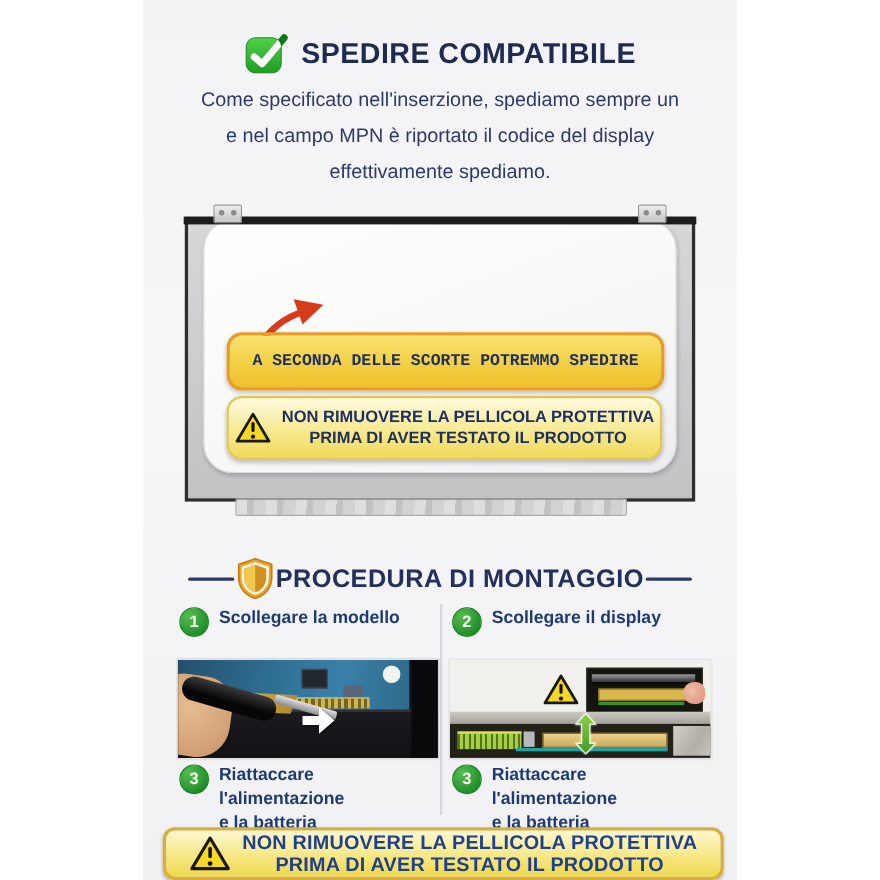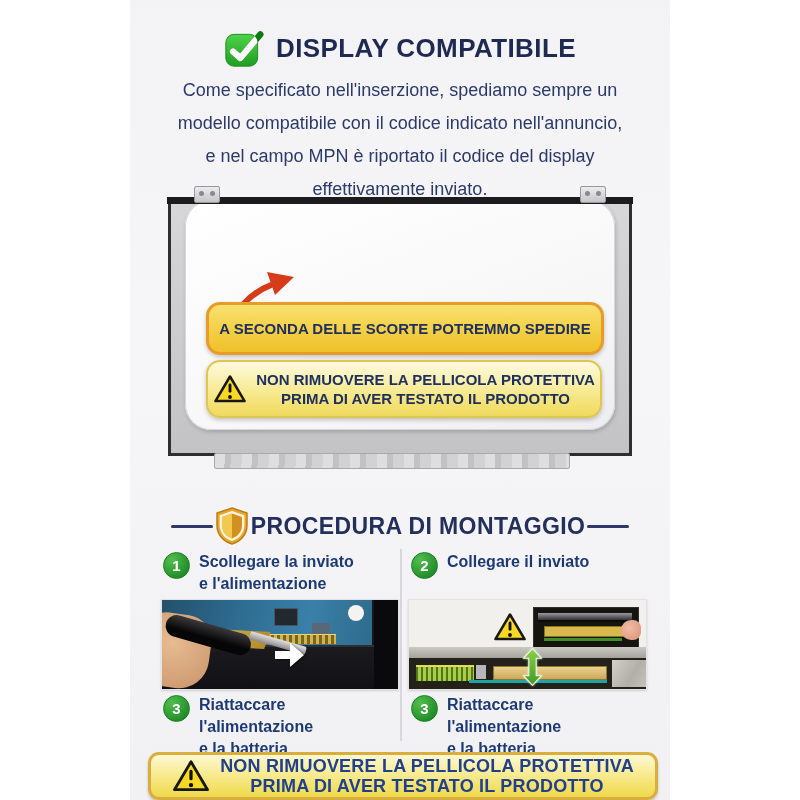--- a/index.html
+++ b/index.html
@@ -32,21 +32,21 @@
   .panel-foil{position:absolute;left:46px;right:62px;bottom:-13px;height:14px;border:1px solid #a9a9ab;
               background:repeating-linear-gradient(93deg,#dedee0 0 10px,#c2c2c4 10px 16px,#d2d2d4 16px 27px);
               border-radius:2px;}
 
   
   .red-arrow{position:absolute;left:226px;top:270px;width:72px;height:52px;z-index:5;}
   .note-box{position:absolute;left:206px;width:392px;z-index:5;border-radius:14px;
             display:flex;align-items:center;justify-content:center;text-align:center;
             font-weight:800;color:#20305e;box-shadow:0 2px 4px rgba(0,0,0,.22);}
   .stock-box{top:302px;height:47px;border:3px solid #e79b28;font-size:15px;line-height:19px;
-             background:linear-gradient(180deg,#f9e170 0%,#f3cf44 55%,#eec02c 100%);}
+             background:linear-gradient(180deg,#f9e170 0%,#f3cf44 55%,#eec02c 100%);font-family:Liberation Mono, monospace;}
   .film-box{top:360px;height:54px;border:2px solid #e0c64f;font-size:15px;line-height:19px;
             background:linear-gradient(180deg,#fdfade 0%,#f6e88a 60%,#f0d95c 100%);gap:9px;}
   .film-box .tri{flex:0 0 auto;}
 
   
   .proc-head{position:absolute;left:130px;top:507px;width:540px;display:flex;
              align-items:center;justify-content:center;gap:2px;}
   .rule{height:3px;width:42px;background:#2d3a66;border-radius:2px;}
   .proc-title{font-size:23px;font-weight:800;color:#23305c;letter-spacing:.4px;}
 
@@ -131,27 +131,26 @@
             <stop offset="1" stop-color="#1f9e22"></stop>
         </linearGradient>
         <clipPath id="chkclip">
             <rect x="2" y="7" width="35" height="35" rx="9"></rect>
           </clipPath>
       </defs>
       <rect x="2" y="7" width="35" height="35" rx="9" fill="url(#gchk)" stroke="#188a1c" stroke-width="1"></rect>
       <path d="M10 26 L18 33 L40 7" fill="none" stroke="#0c7a12" stroke-width="7" stroke-linecap="round" stroke-linejoin="round"></path>
       <path d="M10 26 L18 33 L40 7" fill="none" stroke="#ffffff" stroke-width="7" stroke-linecap="round" stroke-linejoin="round" clip-path="url(#chkclip)"></path>
     </svg>
-    <div class="page-title">DISPLAY COMPATIBILE</div>
+    <div class="page-title">SPEDIRE COMPATIBILE</div>
   </div>
   <div class="intro">
     <div>Come specificato nell'inserzione, spediamo sempre un</div>
-    <div>modello compatibile con il codice indicato nell'annuncio,</div>
     <div>e nel campo MPN è riportato il codice del display</div>
-    <div>effettivamente inviato.</div>
+    <div>effettivamente spediamo.</div>
   </div>
 
   <div class="panel">
     <div class="bracket left"></div>
     <div class="bracket right"></div>
     <div class="panel-body"></div>
     <div class="panel-topstrip"></div>
     <div class="panel-inner"></div>
     <div class="panel-foil"></div>
   </div>
@@ -189,28 +188,27 @@
     </svg>
     <div class="proc-title">PROCEDURA DI MONTAGGIO</div>
     <div class="rule"></div>
   </div>
 
   <div class="divider"></div>
 
   <div class="step s1">
     <div class="step-num">1</div>
     <div class="step-text">
-      <div>Scollegare la inviato</div>
-      <div>e l'alimentazione</div>
+      <div>Scollegare la modello</div>
     </div>
   </div>
   <div class="step s2">
     <div class="step-num">2</div>
     <div class="step-text">
-      <div>Collegare il inviato</div>
+      <div>Scollegare il display</div>
     </div>
   </div>
 
   <div class="photo photo1">
     <div class="abs p1-pcb"></div>
     <div class="abs p1-chip1"></div>
     <div class="abs p1-chip2"></div>
     <div class="abs p1-dot"></div>
     <div class="abs p1-conn"></div>
     <div class="abs p1-rightdark"></div>

